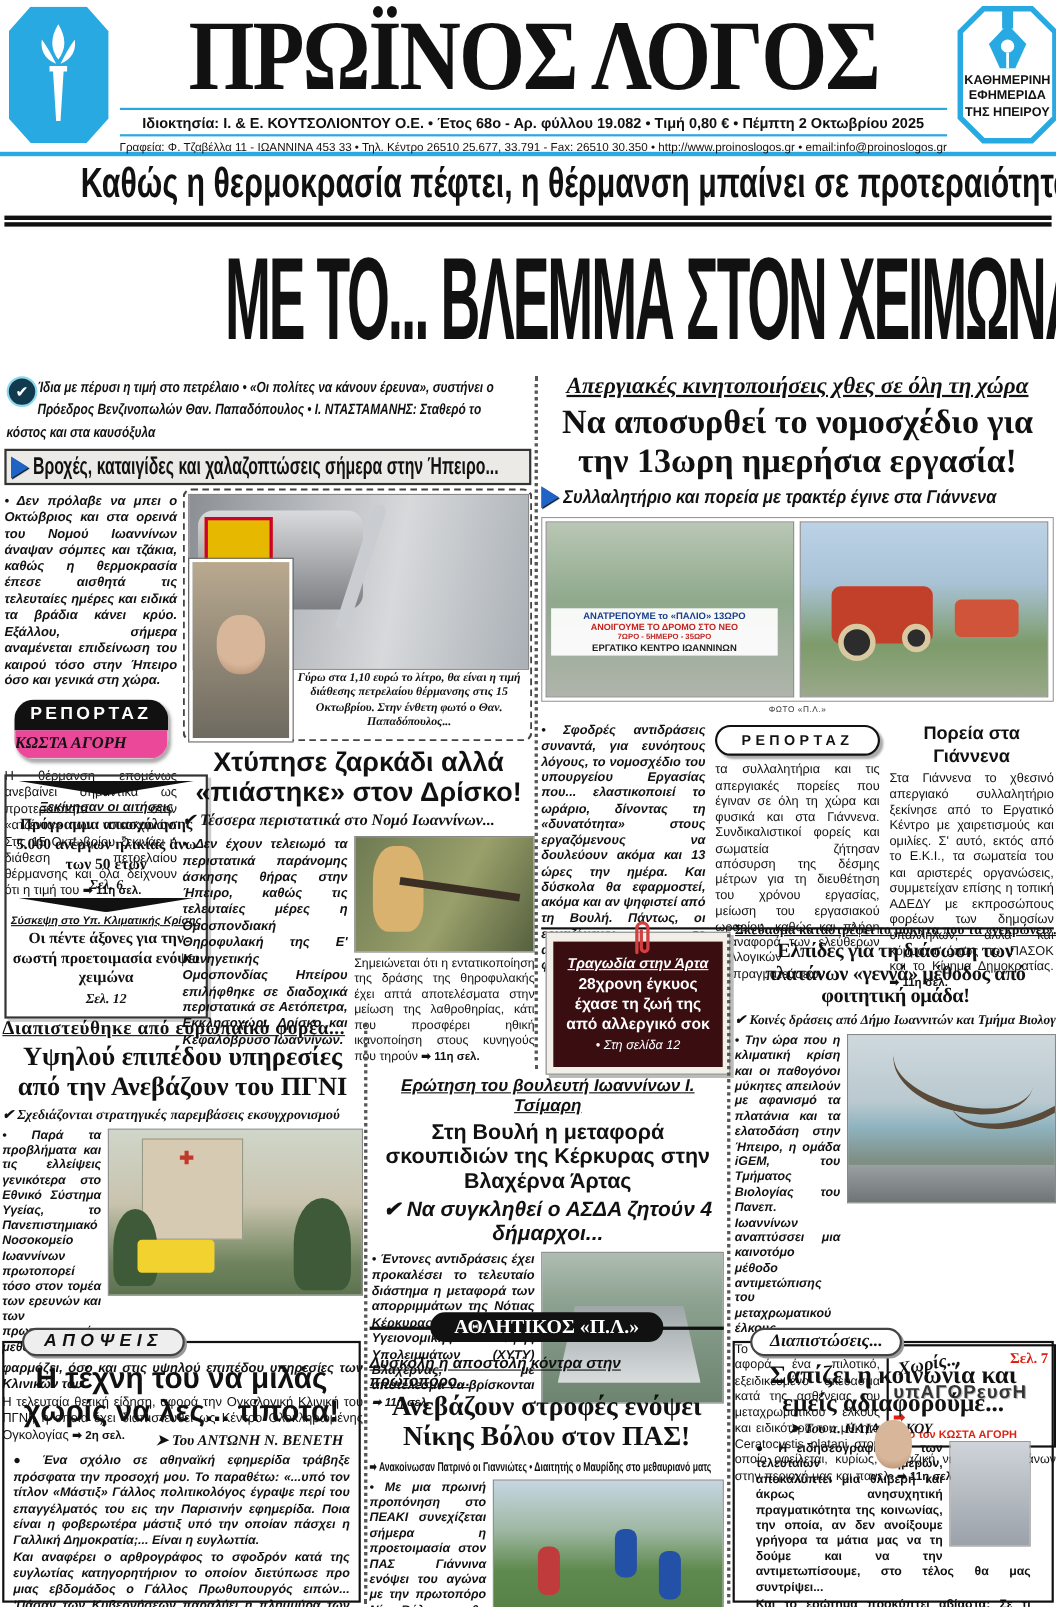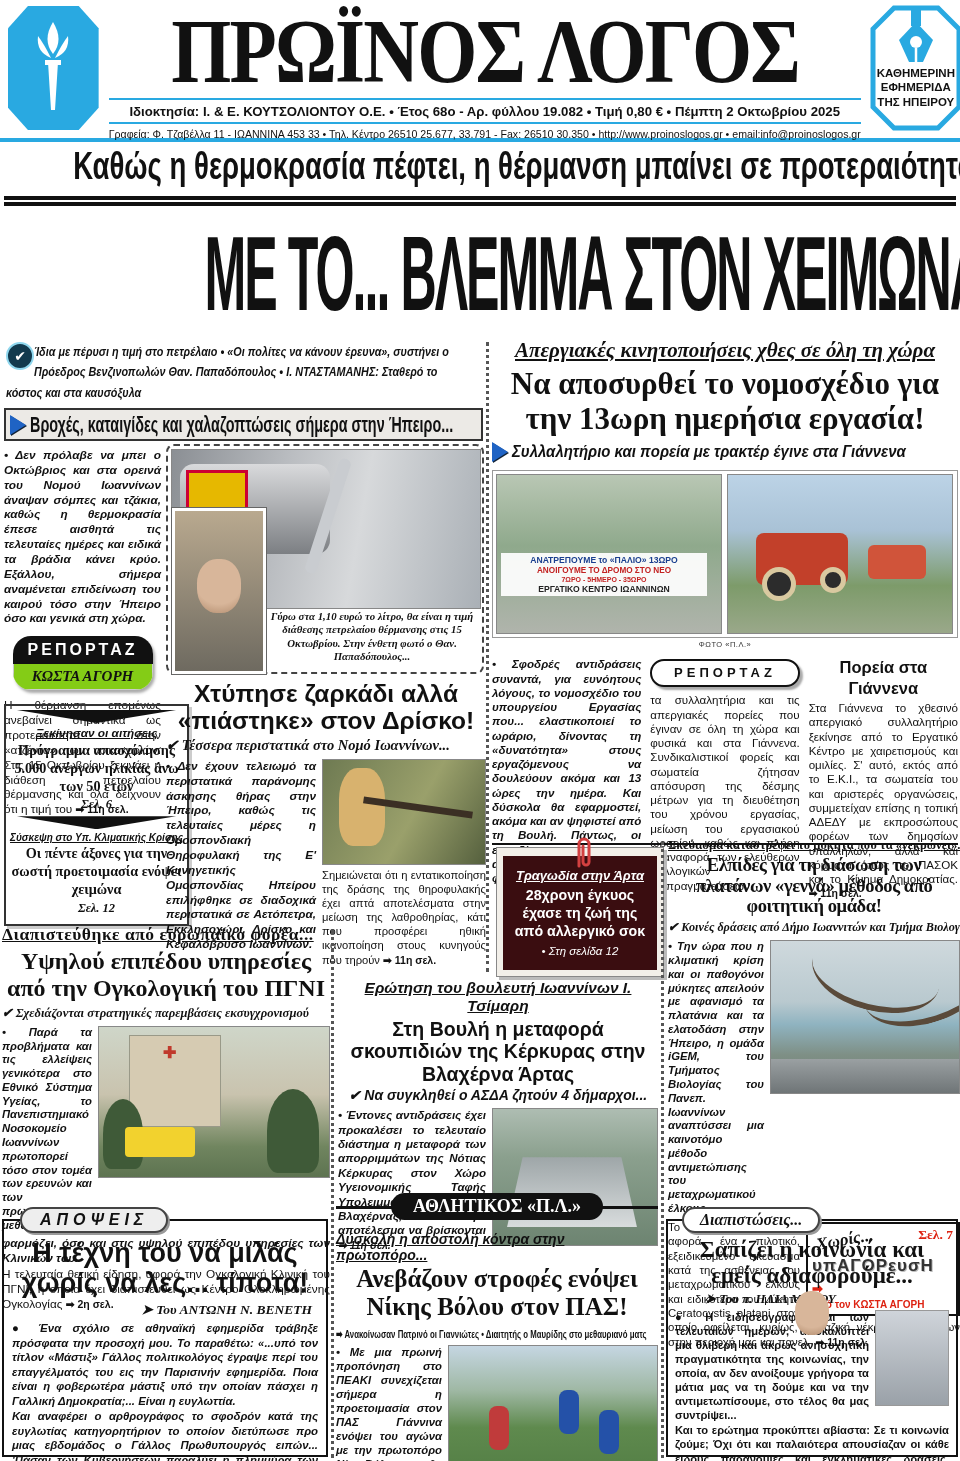--- a/index.html
+++ b/index.html
@@ -40,22 +40,22 @@
   .flagicon{width:0;height:0;border-top:10px solid transparent;border-bottom:10px solid transparent;
             border-left:16px solid #1f63c4;margin-right:4px;filter:drop-shadow(1px 1px 0 #123);}
   .banner-in{display:inline-block;white-space:nowrap;font-weight:bold;font-size:20px;
              transform:scale(.72,1.1);transform-origin:left center;}
   .leadleft{position:absolute;left:4px;top:448px;width:157px;}
   .body{font-size:11.8px;line-height:1.26;text-align:justify;}
   .bold-it{font-weight:bold;font-style:italic;}
   .more{font-weight:bold;font-size:10.5px;white-space:nowrap;}
   .rep-badge{width:140px;margin:10px auto 8px auto;border-radius:18px;overflow:hidden;box-shadow:2px 3px 3px #aaa;}
   .rep-top{background:#111;color:#fff;font-weight:bold;font-size:16px;letter-spacing:3px;text-align:center;padding:5px 0;}
-  .rep-bot{background:#84cc16;font-family:"Liberation Serif",serif;font-style:italic;font-weight:bold;
-           font-size:15px;text-align:center;padding:4px 0;border:1px solid #ccc;border-top:none;}
+  .rep-bot{background:#ec4899;font-family:"Liberation Serif",serif;font-style:italic;font-weight:bold;
+           font-size:15px;padding:4px 0;border:1px solid #ccc;border-top:none;}
   .truckfig{position:absolute;left:166px;top:444px;width:318px;height:230px;border:2px dashed #444;
             border-radius:8px;box-sizing:border-box;}
   .ph{position:relative;overflow:hidden;border:1px solid #888;background:#bbb;}
   .truckphoto{position:absolute;left:3px;top:3px;width:308px;height:158px;
               background:linear-gradient(100deg,#8b8f94 0%,#b9bcc0 35%,#d7d9db 60%,#aab0b6 100%);}
   .tank{position:absolute;left:8px;top:14px;width:150px;height:90px;border-radius:14px;
         background:linear-gradient(#d9dadc,#7c7f83);}
   .tanksign{position:absolute;left:14px;top:20px;width:56px;height:40px;background:#e6b800;border:3px solid #c03;}
   .hose{position:absolute;left:150px;top:6px;width:12px;height:120px;background:#c9ccd0;border-radius:6px;transform:rotate(18deg);}
   .caption-sm{position:absolute;left:98px;top:164px;width:212px;font-family:"Liberation Serif",serif;
@@ -143,21 +143,21 @@
   .hosp-b1{width:90px;font-size:11.3px;line-height:1.22;text-align:justify;}
   .hospphoto{flex:1;height:150px;background:linear-gradient(#cfd6c9 0%,#c9c3ae 45%,#70855f 80%,#5d7350 100%);}
   .hbuild{position:absolute;left:30px;top:8px;width:90px;height:90px;background:#d6cbb2;border:1px solid #998;}
   .hcross{position:absolute;left:64px;top:16px;color:#c0392b;font-weight:bold;font-size:16px;}
   .hamb{position:absolute;left:26px;bottom:20px;width:70px;height:30px;background:#f2d22e;border-radius:4px;}
   .htree{position:absolute;width:40px;height:70px;border-radius:50% 50% 20% 20%;background:#3f5a38;}
   
   .garb{position:absolute;left:338px;top:979px;width:320px;height:234px;}
   .garb-k{font-style:italic;font-weight:bold;font-size:15.5px;text-decoration:underline;text-align:center;}
   .garb-h{font-weight:bold;font-size:19.5px;line-height:1.15;text-align:center;margin-top:3px;}
-  .garb-sub{font-weight:bold;font-style:italic;font-size:14px;text-align:center;margin-top:2px;}
+  .garb-sub{font-weight:bold;font-style:italic;font-size:19px;text-align:center;margin-top:2px;}
   .garb-row{display:flex;gap:6px;margin-top:5px;}
   .garb-b1{width:148px;font-size:11.6px;line-height:1.24;text-align:justify;}
   .dumpphoto{flex:1;height:136px;background:linear-gradient(#aebdb2 0%,#8ba08e 35%,#6d8471 100%);}
   .pit{position:absolute;left:14px;top:48px;width:130px;height:70px;background:linear-gradient(#9ea6a8,#d8dcdd);
        clip-path:polygon(12% 0,88% 0,100% 100%,0 100%);}
   
   .sports{position:absolute;left:336px;top:1206px;width:322px;height:255px;border-top:3px solid #111;padding-top:2px;}
   .sports-badge{position:absolute;left:50%;top:-16px;transform:translateX(-50%);background:#111;color:#fff;
                 font-family:"Liberation Serif",serif;font-weight:bold;font-size:18px;padding:3px 22px;border-radius:16px;white-space:nowrap;}
   .sports-k{font-style:italic;font-weight:bold;font-size:14px;text-decoration:underline;margin-top:20px;}
@@ -169,21 +169,21 @@
   .ballphoto{flex:1;height:148px;background:linear-gradient(#c5d6e2 0%,#9fb8a4 30%,#5f8a4e 55%,#4f7a42 100%);}
   .player{position:absolute;width:20px;height:44px;border-radius:8px;}
   
   .ops{position:absolute;left:2px;top:1219px;width:326px;height:238px;border:2px solid #111;box-sizing:border-box;padding:4px 8px;}
   .ops-badge{position:absolute;left:16px;top:-14px;background:#eee;border:2px solid #444;border-radius:16px;
              font-weight:bold;font-style:italic;font-size:16px;letter-spacing:5px;padding:2px 18px;box-shadow:2px 2px 0 #999;}
   .ops-h{font-weight:bold;font-size:27px;line-height:1.1;text-align:center;margin-top:14px;}
   .byline{font-family:"Liberation Serif",serif;font-weight:bold;font-style:italic;font-size:13.5px;text-align:right;margin:3px 6px 3px 0;}
   .ops-body{font-style:italic;font-weight:bold;font-size:11.4px;line-height:1.27;text-align:justify;}
   
-  .finds{position:absolute;left:666px;top:1219px;width:292px;height:238px;border:2px solid #111;box-sizing:border-box;padding:4px 7px;}
+  .finds{position:absolute;left:666px;top:1219px;width:292px;height:238px;border:2px solid #111;box-sizing:border-box;padding:4px 19px;}
   .finds-badge{position:absolute;left:14px;top:-14px;background:#fff;border:2px solid #444;border-radius:16px;
                font-family:"Liberation Serif",serif;font-weight:bold;font-style:italic;font-size:16px;padding:2px 16px;box-shadow:2px 2px 0 #999;}
   .finds-h{font-size:23px;margin-top:12px;}
   .finds-byline{font-family:"Liberation Serif",serif;font-weight:bold;font-style:italic;font-size:13px;margin:2px 0 3px 30px;}
   .finds-body{font-size:11.2px;line-height:1.26;text-align:justify;font-weight:bold;}
   .priest{float:right;width:72px;height:94px;border:1px solid #999;margin:0 0 3px 6px;background:linear-gradient(#cfd4da,#9aa1a8);}
 </style>
 </head>
 <body>
 
@@ -362,21 +362,21 @@
       </div>
       <p class="body" style="margin:0;font-size:11.4px">
         <span>Το φιλόδοξο εγχείρημα αφορά ένα πιλοτικό, εξειδικευμένο σκεύασμα κατά της ασθένειας του μεταχρωματικού έλκους και ειδικότερα του μύκητα Ceratocystis platani στον οποίο οφείλεται, κυρίως, η μαζική νέκρωση πλατάνων στην περιοχή μας και πανελ-</span>
         <span class="more">➡ 11η σελ.</span>
       </p>
     </div>
   </div>
 
   <div class="hosp">
     <div class="hosp-k">Διαπιστεύθηκε από ευρωπαϊκό φορέα...</div>
-    <div class="headline hosp-h">Υψηλού επιπέδου υπηρεσίες από την Ογκολογική του ΠΓΝΙ</div>
+    <div class="headline hosp-h">Υψηλού επιπέδου υπηρεσίες από την Ανεβάζουν του ΠΓΝΙ</div>
     <div class="sub-serif hosp-sub">✔ Σχεδιάζονται στρατηγικές παρεμβάσεις εκσυγχρονισμού</div>
     <div class="hosp-row">
       <p class="hosp-b1 bold-it" style="margin:0">• Παρά τα προβλήματα και τις ελλείψεις γενικότερα στο Εθνικό Σύστημα Υγείας, το Πανεπιστημιακό Νοσοκομείο Ιωαννίνων πρωτοπορεί τόσο στον τομέα των ερευνών και των πρωτοποριακών μεθόδων που ε-</p>
       <div class="ph hospphoto">
         <div class="hbuild"></div>
         <div class="hcross">✚</div>
         <div class="htree" style="left:4px;bottom:8px"></div>
         <div class="htree" style="right:10px;bottom:4px;width:52px;height:84px"></div>
         <div class="hamb"></div>
       </div>

